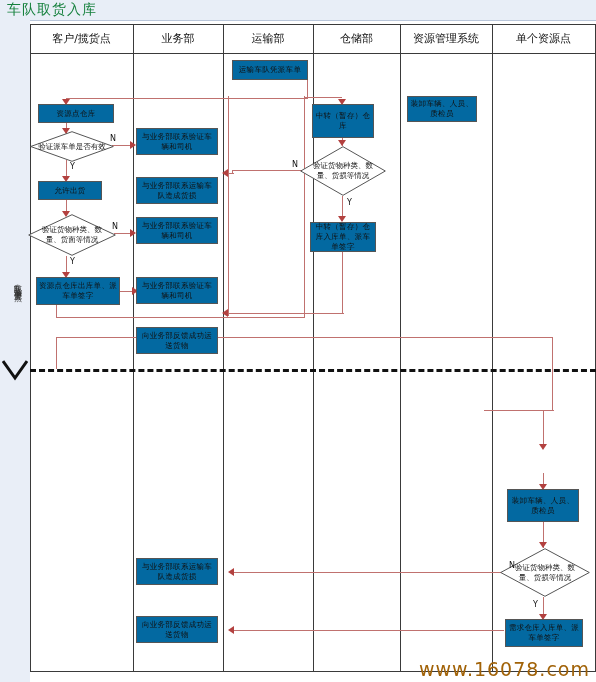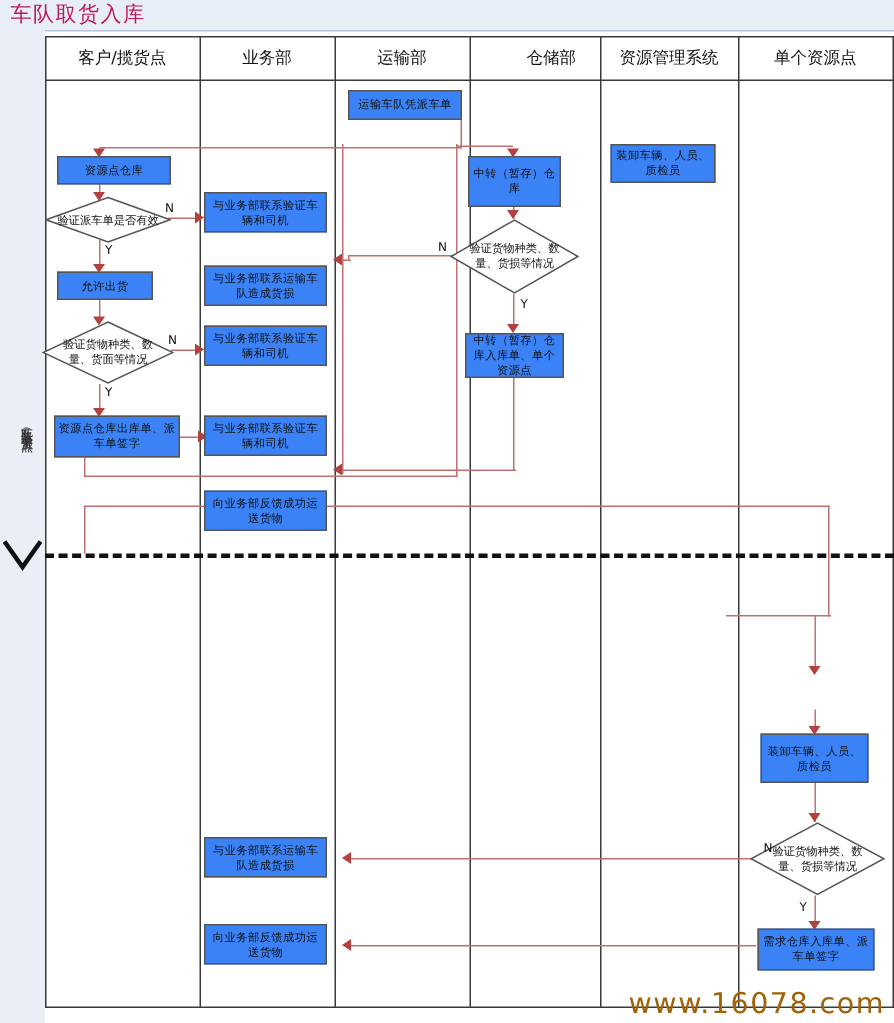--- a/index.html
+++ b/index.html
@@ -12,21 +12,21 @@
   #root{position:relative;width:596px;height:682px;}
 
   
   .titlebar{
     position:absolute;left:0;top:0;width:596px;height:20px;
     background:#e8eef7;
     border-bottom:1px solid #b9c6da;
   }
   .titlebar .ttl{
     position:absolute;left:7px;top:1px;
-    font-size:14px;color:#be185d;letter-spacing:1px;
+    font-size:14px;color:#15803d;letter-spacing:1px;
     font-family:"DejaVu Serif","Liberation Serif",serif;
   }
 
   
   .lane-strip{
     position:absolute;left:0;top:20px;width:30px;height:662px;
     background:#e9eef7;
   }
   .chart{
     position:absolute;left:30px;top:24px;
@@ -63,21 +63,21 @@
   .dashed{
     position:absolute;left:30px;top:369px;width:566px;height:0;
     border-top:3px dashed #111;
   }
 
   
   .node{
     position:absolute;
     box-sizing:border-box;
     border:1px solid #555;
-    background:#3b82f6;
+    background:#0369a1;
     display:flex;align-items:center;justify-content:center;
     text-align:center;
     font-size:7.5px;line-height:10px;color:#111;
     font-family:"DejaVu Sans","Liberation Sans",sans-serif;
     padding:1px 2px;
     letter-spacing:.3px;
   }
   .dia{
     position:absolute;
     display:flex;align-items:center;justify-content:center;
@@ -133,21 +133,21 @@
     <div class="vline" style="left:370px;height:648px;"></div>
     <div class="vline" style="left:462px;height:648px;"></div>
     <div class="vline" style="left:565px;height:648px;"></div>
     <div class="hline" style="top:0px;"></div>
     <div class="hline" style="top:29px;"></div>
     <div class="hline" style="top:647px;"></div>
 
     <div class="hdr" style="left:103px;width:90px;">业务部</div>
     <div class="hdr" style="left:0px;width:103px;">客户/揽货点</div>
     <div class="hdr" style="left:193px;width:90px;">运输部</div>
-    <div class="hdr" style="left:294px;width:87px;text-align:right;">仓储部</div>
+    <div class="hdr" style="left:283px;width:87px;text-align:right;">仓储部</div>
     <div class="hdr" style="left:370px;width:92px;">资源管理系统</div>
     <div class="hdr" style="left:462px;width:103px;">单个资源点</div>
   </div>
 
   <div class="dashed"></div>
 
   <div class="ln lnv" style="left:307px;top:80px;height:19px;"></div>
   <div class="ln lnh" style="left:66px;top:98px;width:242px;"></div>
   <div class="arw d" style="left:62px;top:99px;"></div>
 
@@ -254,21 +254,21 @@
 
   <div class="node" style="left:312px;top:104px;width:62px;height:34px;">中转（暂存）仓库</div>
 
   <div class="dia" style="left:300px;top:146px;width:86px;height:50px;">
     <svg class="dshape" viewBox="0 0 86 50" preserveAspectRatio="none">
       <polygon points="43,0.7 85.3,25 43,49.3 0.7,25" fill="#fff" stroke="#555" stroke-width="1"></polygon>
     </svg>
     <span class="dtxt">验证货物种类、数量、货损等情况</span>
   </div>
 
-  <div class="node" style="left:310px;top:222px;width:66px;height:30px;">中转（暂存）仓库入库单、单个资源点</div>
+  <div class="node" style="left:310px;top:222px;width:66px;height:30px;">中转（暂存）仓库入库单、派车单签字</div>
 
   <div class="node" style="left:407px;top:96px;width:70px;height:26px;">装卸车辆、人员、质检员</div>
 
 
   <div class="node" style="left:507px;top:489px;width:72px;height:33px;">装卸车辆、人员、质检员</div>
 
   <div class="dia" style="left:500px;top:548px;width:90px;height:49px;">
     <svg class="dshape" viewBox="0 0 90 49" preserveAspectRatio="none">
       <polygon points="45,0.7 89.3,24.5 45,48.3 0.7,24.5" fill="#fff" stroke="#555" stroke-width="1"></polygon>
     </svg>

